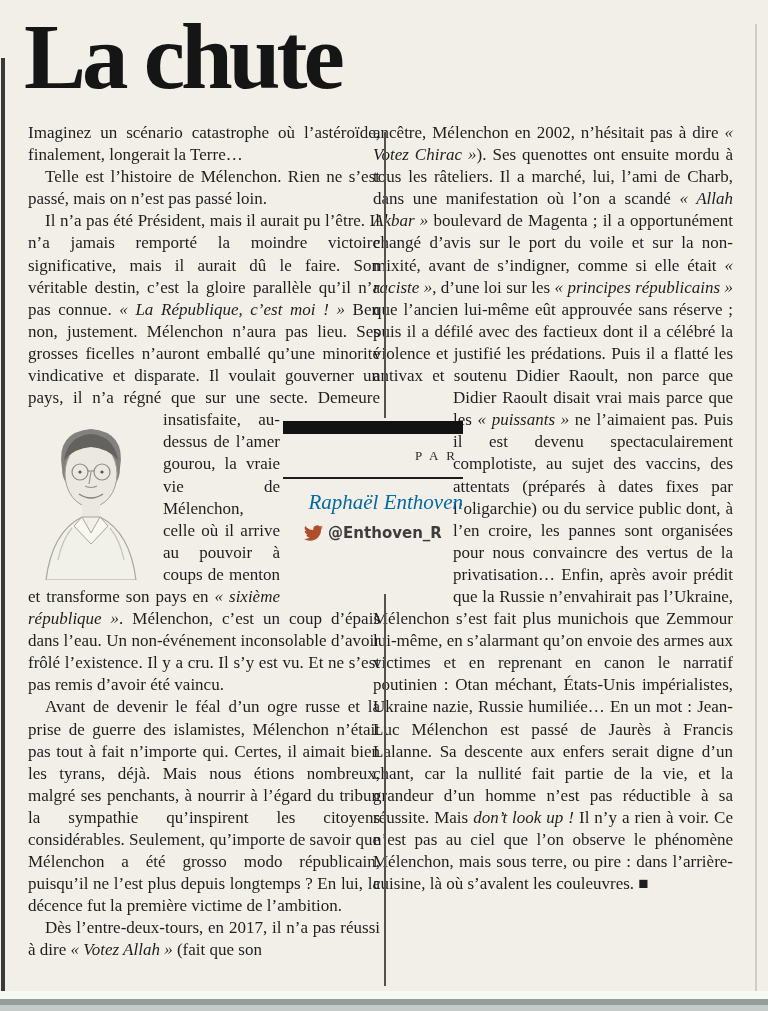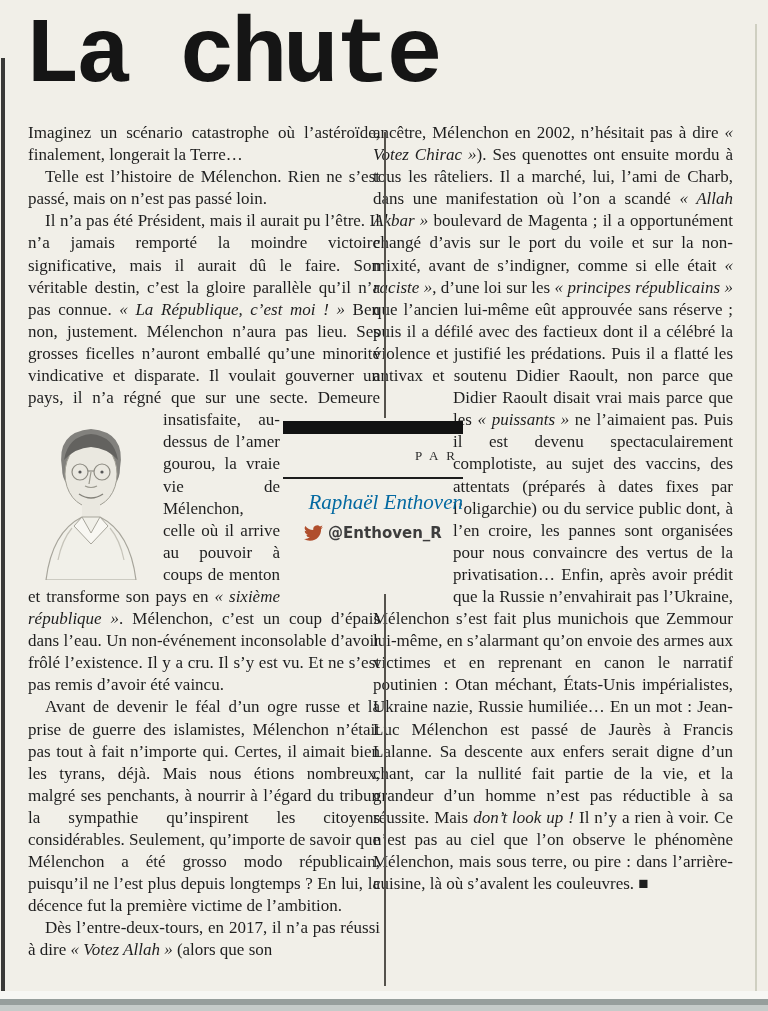--- a/index.html
+++ b/index.html
@@ -1,19 +1,19 @@
 <!DOCTYPE html>
 <html lang="fr"><head>
 <meta charset="utf-8">
 <style>
   html,body{margin:0;padding:0;background:#e8e6e0;}
   .page{position:relative;width:768px;height:1011px;background:#f1efe8;overflow:hidden;
         font-family:"Liberation Serif", serif;color:#1e1e1e;}
   
-  .headline{position:absolute;left:24px;top:10px;font-family:Liberation Mono, monospace;
+  .headline{position:absolute;left:24px;top:10px;font-family:Liberation Serif, serif;
             font-weight:700;font-size:93px;line-height:1;letter-spacing:-4px;color:#151515;}
   
   .col{position:absolute;top:122px;font-size:17px;line-height:22.1px;text-align:justify;
        hyphens:auto;-webkit-hyphens:auto;}
   .col-left{left:28px;width:352px;height:872px;overflow:hidden;}
   .col-right{left:373px;width:360px;height:872px;overflow:hidden;}
   .par{margin:0;text-indent:17px;}
   .par.first{text-indent:0;}
   em{font-style:italic;}
   
@@ -66,21 +66,21 @@
         <path d="M54 84 L54 98 L72 98 L72 84 Z" fill="#eae8e0"></path>
         <path d="M18 160 Q24 112 54 97 L72 97 Q102 112 108 160 Z" fill="#f1f0e9" stroke="#a7a59b" stroke-width="1.2"></path>
         <path d="M54 97 L63 113 L72 97 L80 106 L63 124 L46 106 Z" fill="#f8f7f2" stroke="#a7a59b" stroke-width="1"></path>
         <path d="M30 140 Q34 120 44 108 M96 140 Q92 120 82 108" fill="none" stroke="#c6c4ba" stroke-width="1.2"></path>
       </svg>
     </span>
     <p class="par first"><span>Imaginez un scénario catastrophe où l’astéroïde, finalement, longerait la Terre…</span></p>
     <p class="par"><span>Telle est l’histoire de Mélenchon. Rien ne s’est passé, mais on n’est pas passé loin.</span></p>
     <p class="par"><span>Il n’a pas été Président, mais il aurait pu l’être. Il n’a jamais remporté la moindre victoire significative, mais il aurait dû le faire. Son véritable destin, c’est la gloire parallèle qu’il n’a pas connue. </span><em>« La République, c’est moi ! »</em><span> Ben non, justement. Mélenchon n’aura pas lieu. Ses grosses ficelles n’auront emballé qu’une minorité vindicative et disparate. Il voulait gouverner un pays, il n’a régné que sur une secte. Demeure insatisfaite, au-dessus de l’amer gourou, la vraie vie de Mélenchon, celle où il arrive au pouvoir à coups de menton et transforme son pays en </span><em>« sixième république »</em><span>. Mélenchon, c’est un coup d’épais dans l’eau. Un non-événement inconsolable d’avoir frôlé l’existence. Il y a cru. Il s’y est vu. Et ne s’est pas remis d’avoir été vaincu.</span></p>
     <p class="par"><span>Avant de devenir le féal d’un ogre russe et la prise de guerre des islamistes, Mélenchon n’était pas tout à fait n’importe qui. Certes, il aimait bien les tyrans, déjà. Mais nous étions nombreux, malgré ses penchants, à nourrir à l’égard du tribun la sympathie qu’inspirent les citoyens considérables. Seulement, qu’importe de savoir que Mélenchon a été grosso modo républicain, puisqu’il ne l’est plus depuis longtemps ? En lui, la décence fut la première victime de l’ambition.</span></p>
-    <p class="par"><span>Dès l’entre-deux-tours, en 2017, il n’a pas réussi à dire </span><em>« Votez Allah »</em><span> (alors que son</span></p>
+    <p class="par"><span>Dès l’entre-deux-tours, en 2017, il n’a pas réussi à dire </span><em>« Votez Allah »</em><span> (fait que son</span></p>
   </div>
 
   <div class="col col-right">
     <span class="push-l"></span>
     <span class="cut-l"></span>
     <p class="par first"><span>ancêtre, Mélenchon en 2002, n’hésitait pas à dire </span><em>« Votez Chirac »</em><span>). Ses quenottes ont ensuite mordu à tous les râteliers. Il a marché, lui, l’ami de Charb, dans une manifestation où l’on a scandé </span><em>« Allah Akbar »</em><span> boulevard de Magenta ; il a opportunément changé d’avis sur le port du voile et sur la non-mixité, avant de s’indigner, comme si elle était </span><em>« raciste »</em><span>, d’une loi sur les </span><em>« principes républicains »</em><span> que l’ancien lui-même eût approuvée sans réserve ; puis il a défilé avec des factieux dont il a célébré la violence et justifié les prédations. Puis il a flatté les antivax et soutenu Didier Raoult, non parce que Didier Raoult disait vrai mais parce que les </span><em>« puissants »</em><span> ne l’aimaient pas. Puis il est devenu spectaculairement complotiste, au sujet des vaccins, des attentats (préparés à dates fixes par l’oligarchie) ou du service public dont, à l’en croire, les pannes sont organisées pour nous convaincre des vertus de la privatisation… Enfin, après avoir prédit que la Russie n’envahirait pas l’Ukraine, Mélenchon s’est fait plus munichois que Zemmour lui-même, en s’alarmant qu’on envoie des armes aux victimes et en reprenant en canon le narratif poutinien : Otan méchant, États-Unis impérialistes, Ukraine nazie, Russie humiliée… En un mot : Jean-Luc Mélenchon est passé de Jaurès à Francis Lalanne. Sa descente aux enfers serait digne d’un chant, car la nullité fait partie de la vie, et la grandeur d’un homme n’est pas réductible à sa réussite. Mais </span><em>don’t look up !</em><span> Il n’y a rien à voir. Ce n’est pas au ciel que l’on observe le phénomène Mélenchon, mais sous terre, ou pire : dans l’arrière-cuisine, là où s’avalent les couleuvres. ■</span></p>
   </div>
 
   <div class="byline">
     <div class="byline-bar"></div>

